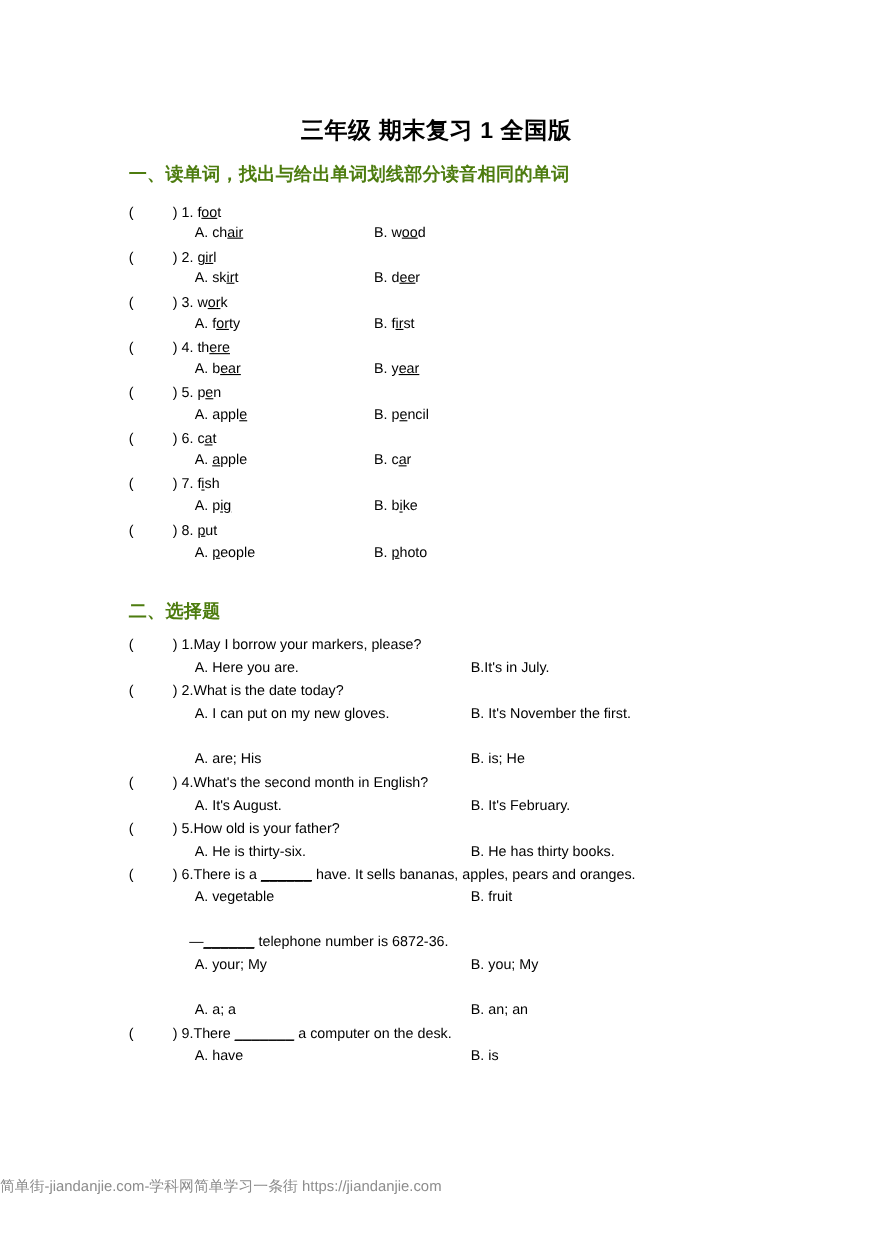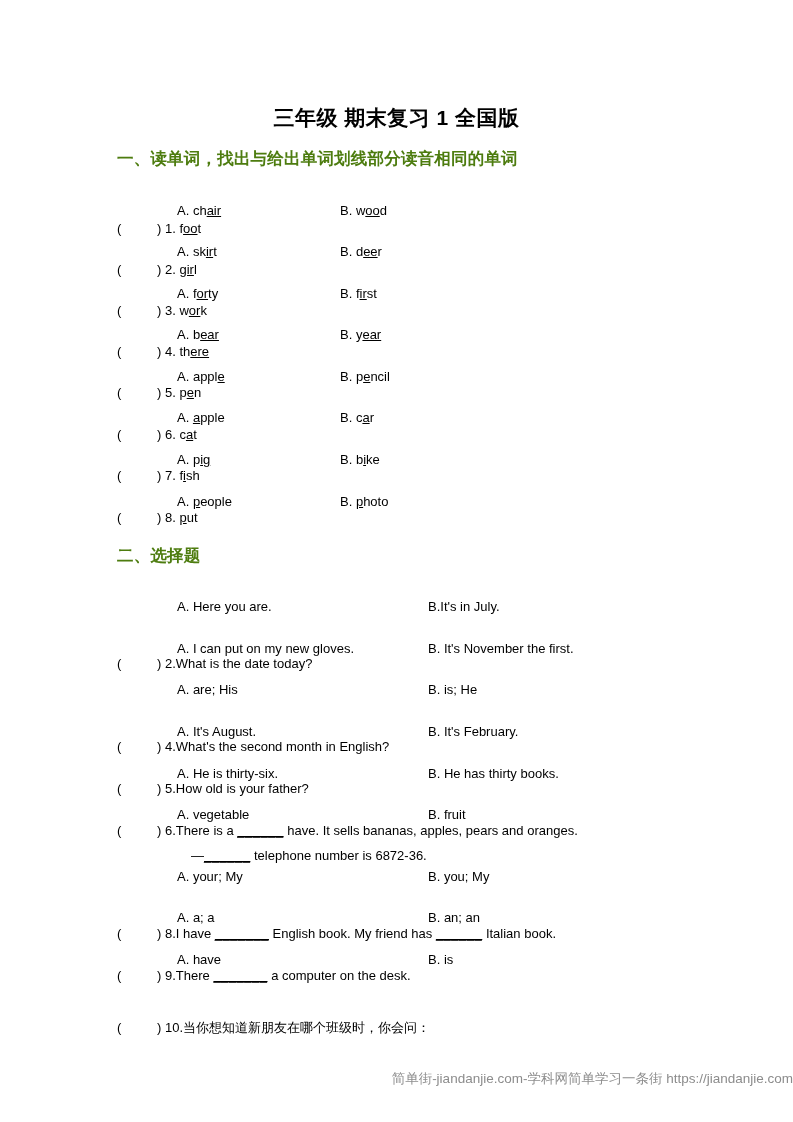--- a/index.html
+++ b/index.html
@@ -49,48 +49,47 @@
   #sec2-head { top: 545px; }
 
   
   .qline {
     position: absolute;
     left: 117px;
     font-size: 13px;
     line-height: 15px;
     white-space: nowrap;
     color: #000;
-    margin-top: 36px;
   }
   .paren-open { display: inline-block; width: 40px; }
   .qnum { display: inline-block; }
 
   .optline {
     position: absolute;
     font-size: 13px;
     line-height: 15px;
     white-space: nowrap;
     color: #000;
   }
   .opt-a { left: 177px; }
   .opt-b-s1 { left: 340px; text-align: right; }
   .opt-b-s2 { left: 428px; }
 
-  .stem-ind { left: 191px; text-align: center; }
+  .stem-ind { left: 172px; text-align: center; }
 
   u.ul { text-decoration: underline; text-underline-offset: 1px; }
   .blank { text-decoration: underline; letter-spacing: 0.5px; }
 
   
   .footer {
     position: absolute;
     top: 1070px;
     left: 0;
     width: 793px;
-    text-align: right;
+    text-align: left;
     font-size: 13.5px;
     color: #8c8c8c;
     white-space: nowrap;
   }
 </style>
 </head>
 <body>
 
 <div class="page">
 
@@ -189,20 +188,24 @@
   </div>
   <div class="optline opt-a" style="top:494px">
     <span>A. </span><span></span><u class="ul">p</u><span>eople</span>
   </div>
   <div class="optline opt-b-s1" style="top:494px">
     <span>B. </span><span></span><u class="ul">p</u><span>hoto</span>
   </div>
 
   <div class="section-head" id="sec2-head">二、选择题</div>
 
+  <div class="qline" style="top:578px">
+    <span class="paren-open">(</span><span>)</span>
+    <span class="qnum">1.</span><span>May I borrow your markers, please?</span>
+  </div>
   <div class="optline opt-a" style="top:599px">A. Here you are.</div>
   <div class="optline opt-b-s2" style="top:599px">B.It's in July.</div>
 
   <div class="qline" style="top:620px">
     <span class="paren-open">(</span><span>)</span>
     <span class="qnum">2.</span><span>What is the date today?</span>
   </div>
   <div class="optline opt-a" style="top:641px">A. I can put on my new gloves.</div>
   <div class="optline opt-b-s2" style="top:641px">B. It's November the first.</div>
 
@@ -229,34 +232,26 @@
   </div>
   <div class="optline opt-a" style="top:807px">A. vegetable</div>
   <div class="optline opt-b-s2" style="top:807px">B. fruit</div>
 
   <div class="optline stem-ind" style="top:848px">
     <span>—</span><span class="blank">______</span><span>  telephone number is 6872-36.</span>
   </div>
   <div class="optline opt-a" style="top:869px">A. your; My</div>
   <div class="optline opt-b-s2" style="top:869px">B. you; My</div>
 
-  <div class="qline" style="top:890px">
-    <span class="paren-open">(</span><span>)</span>
-    <span class="qnum">8.</span><span>I have </span><span class="blank">_______</span><span> English book. My friend has </span><span class="blank">______</span><span> Italian book.</span>
-  </div>
   <div class="optline opt-a" style="top:910px">A. a; a</div>
   <div class="optline opt-b-s2" style="top:910px">B. an; an</div>
 
   <div class="qline" style="top:932px">
     <span class="paren-open">(</span><span>)</span>
     <span class="qnum">9.</span><span>There </span><span class="blank">_______</span><span> a computer on the desk.</span>
   </div>
   <div class="optline opt-a" style="top:952px">A. have</div>
   <div class="optline opt-b-s2" style="top:952px">B. is</div>
 
-  <div class="qline" style="top:984px">
-    <span class="paren-open">(</span><span>)</span>
-    <span class="qnum">10.</span><span>当你想知道新朋友在哪个班级时，你会问：</span>
-  </div>
 
   <div class="footer">简单街-jiandanjie.com-学科网简单学习一条街 https://jiandanjie.com</div>
 
 </div>
 
 </body></html>

